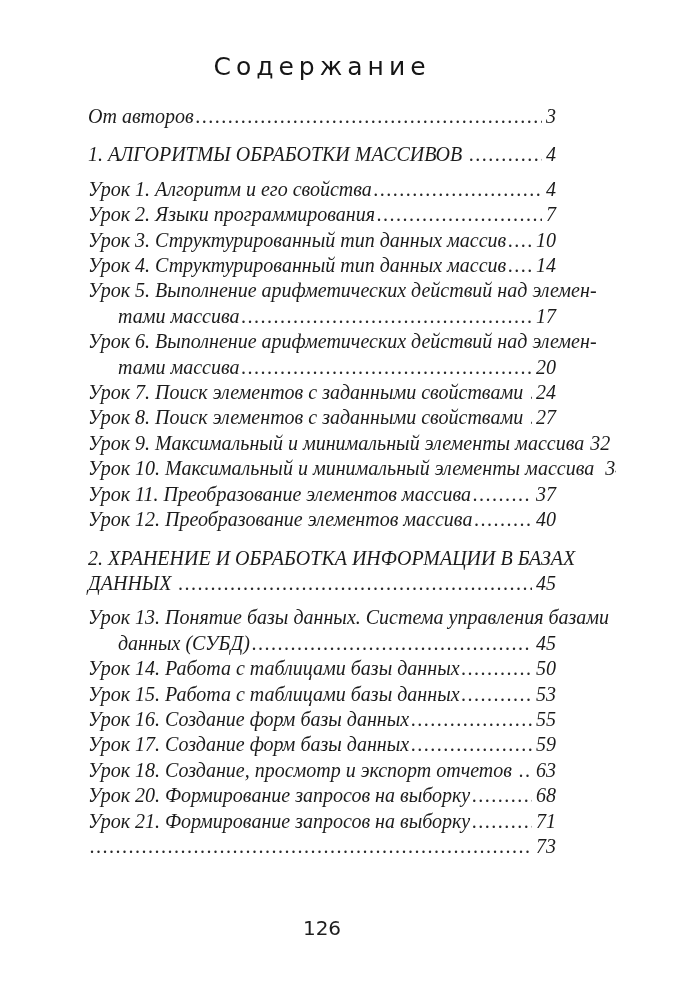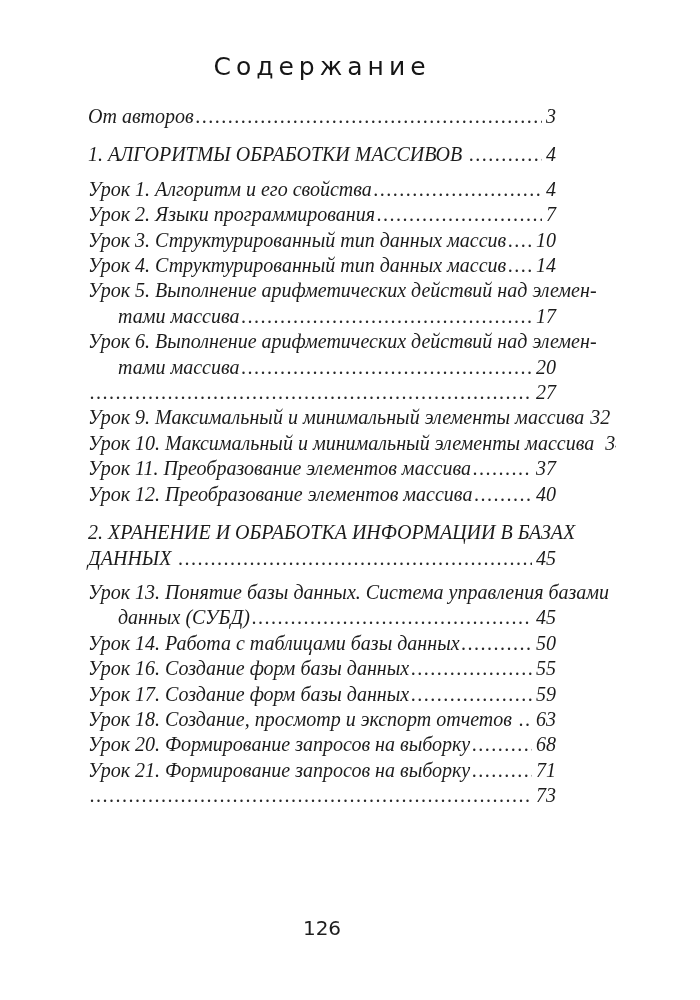--- a/index.html
+++ b/index.html
@@ -102,21 +102,24 @@
         </div>
         <div class="entry kind-item">
           <div class="line pre">Урок 5. Выполнение арифметических действий над элемен-</div>
           <div class="line last"><span class="txt cont">тами массива</span><span class="dots"></span><span class="pagenum">17</span></div>
         </div>
         <div class="entry kind-item">
           <div class="line pre">Урок 6. Выполнение арифметических действий над элемен-</div>
           <div class="line last"><span class="txt cont">тами массива</span><span class="dots"></span><span class="pagenum">20</span></div>
         </div>
         <div class="entry kind-item">
-          <div class="line last"><span class="dots"></span><span class="pagenum">27</span></div>
+          <div class="line last"><span class="txt">Урок 7. Поиск элементов с заданными свойствами </span><span class="dots"></span><span class="pagenum">24</span></div>
+        </div>
+        <div class="entry kind-item">
+          <div class="line last"><span class="txt">Урок 8. Поиск элементов с заданными свойствами </span><span class="dots"></span><span class="pagenum">27</span></div>
         </div>
         <div class="entry kind-item">
           <div class="line last"><span class="txt">Урок 9. Максимальный и минимальный элементы массива</span><span class="dots"></span><span class="pagenum">32</span></div>
         </div>
         <div class="entry kind-item">
           <div class="line last"><span class="txt">Урок 10. Максимальный и минимальный элементы массива </span><span class="dots"></span><span class="pagenum">34</span></div>
         </div>
         <div class="entry kind-item">
           <div class="line last"><span class="txt">Урок 11. Преобразование элементов массива</span><span class="dots"></span><span class="pagenum">37</span></div>
         </div>
@@ -128,20 +131,23 @@
           <div class="line last"><span class="txt">ДАННЫХ </span><span class="dots"></span><span class="pagenum">45</span></div>
         </div>
         <div class="entry kind-item">
           <div class="line pre">Урок 13. Понятие базы данных. Система управления базами</div>
           <div class="line last"><span class="txt cont">данных (СУБД)</span><span class="dots"></span><span class="pagenum">45</span></div>
         </div>
         <div class="entry kind-item">
           <div class="line last"><span class="txt">Урок 14. Работа с таблицами базы данных</span><span class="dots"></span><span class="pagenum">50</span></div>
         </div>
         <div class="entry kind-item">
+          <div class="line last"><span class="txt">Урок 15. Работа с таблицами базы данных</span><span class="dots"></span><span class="pagenum">53</span></div>
+        </div>
+        <div class="entry kind-item">
           <div class="line last"><span class="txt">Урок 16. Создание форм базы данных</span><span class="dots"></span><span class="pagenum">55</span></div>
         </div>
         <div class="entry kind-item">
           <div class="line last"><span class="txt">Урок 17. Создание форм базы данных</span><span class="dots"></span><span class="pagenum">59</span></div>
         </div>
         <div class="entry kind-item">
           <div class="line last"><span class="txt">Урок 18. Создание, просмотр и экспорт отчетов </span><span class="dots"></span><span class="pagenum">63</span></div>
         </div>
         <div class="entry kind-item">
           <div class="line last"><span class="txt">Урок 20. Формирование запросов на выборку</span><span class="dots"></span><span class="pagenum">68</span></div>

